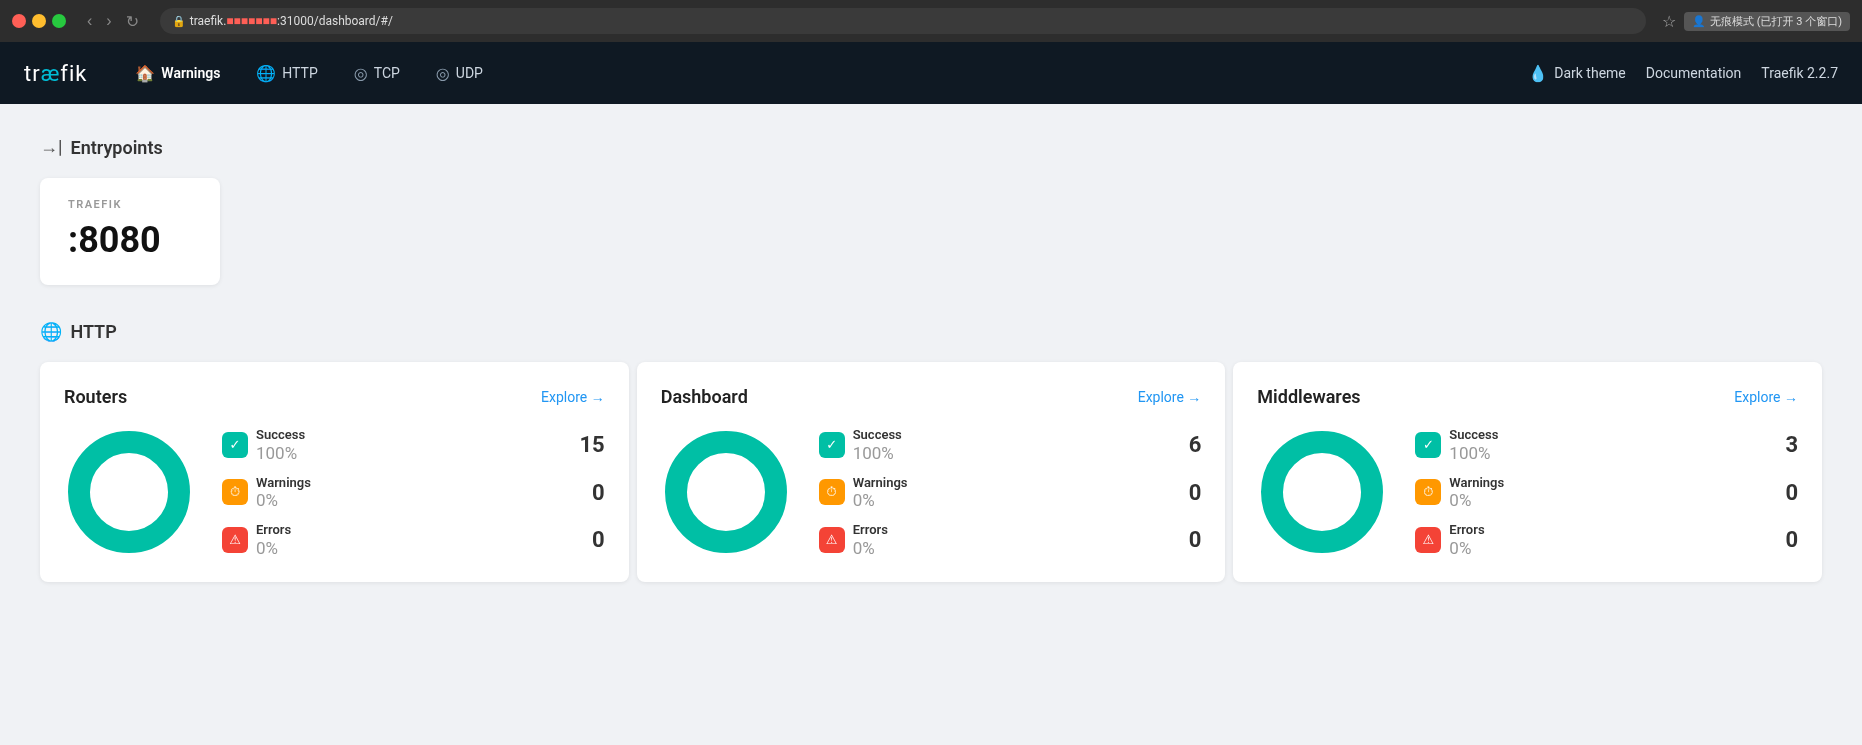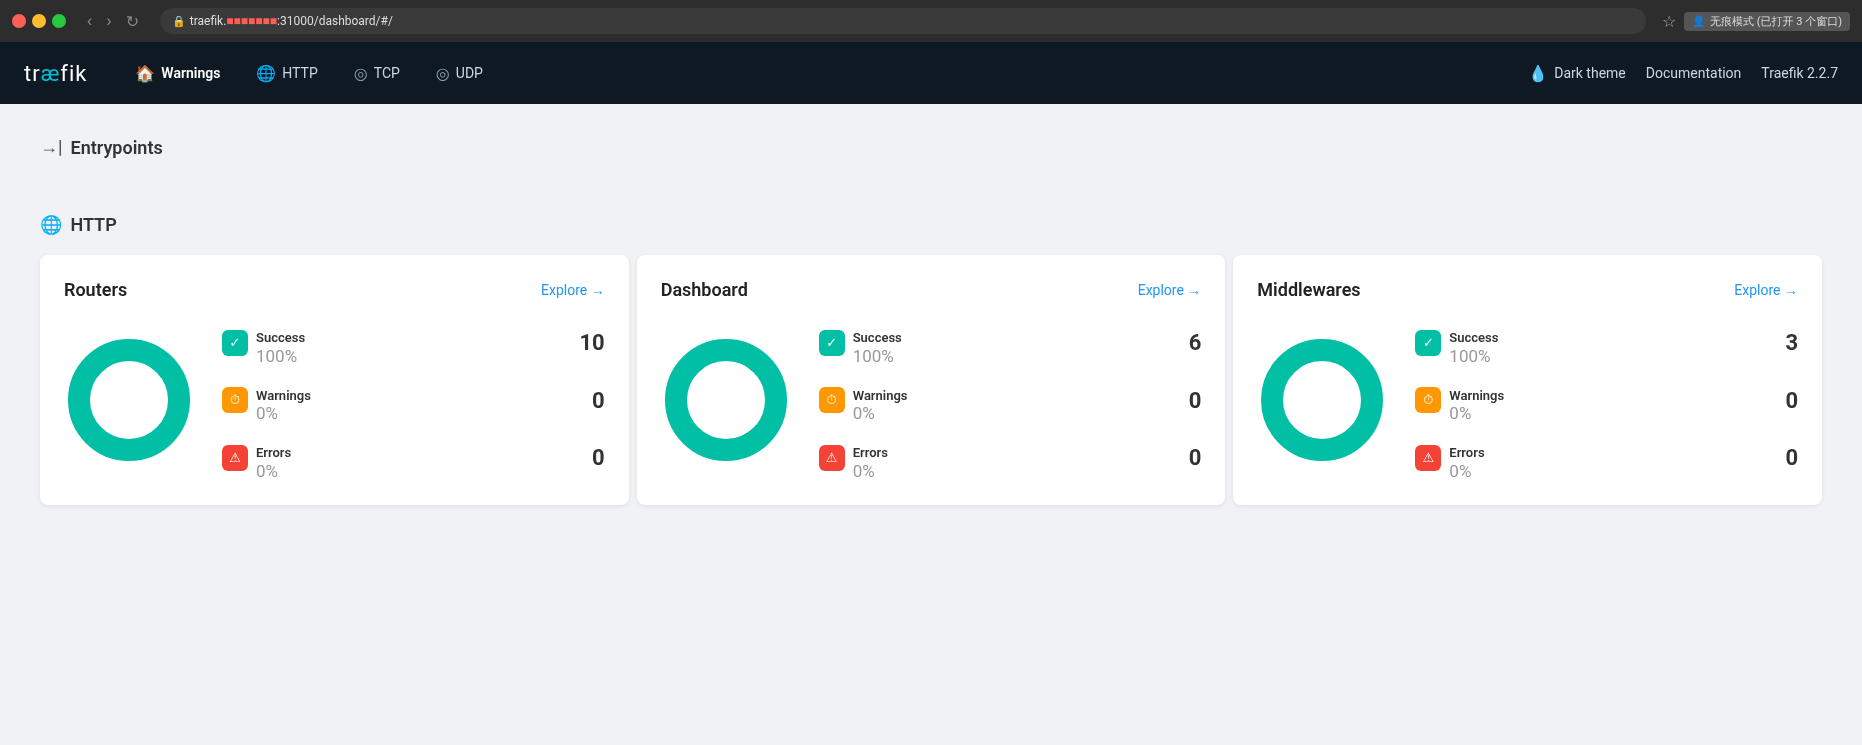--- a/index.html
+++ b/index.html
@@ -157,21 +157,21 @@
     .stat-item {
       display: flex; align-items: center; gap: 8px;
     }
     .stat-badge {
       width: 26px; height: 26px; border-radius: 6px; display: flex; align-items: center; justify-content: center; flex-shrink: 0;
     }
     .stat-badge.success { background: #00bfa5; }
     .stat-badge.warning { background: #ff9800; }
     .stat-badge.error { background: #f44336; }
     .stat-badge-icon { color: white; font-size: 13px; }
-    .stat-info { flex: 1; margin-top: 10px; }
+    .stat-info { flex: 1; }
     .stat-name { font-size: 13px; font-weight: 600; color: #333; line-height: 1.2; }
     .stat-pct { font-size: 17px; color: #999; }
     .stat-count { font-size: 22px; font-weight: 700; color: #333; min-width: 28px; text-align: right; }
   </style>
 </head>
 <body>
 
 <div class="browser-chrome">
   <div class="browser-controls">
     <button class="browser-btn close"></button>
@@ -235,20 +235,24 @@
 </nav>
 
 <div class="main">
 
   <div class="section-title">
     <span class="section-icon">→|</span>
     <span>Entrypoints</span>
   </div>
 
   <div class="entrypoints-row">
+    <div class="entrypoint-card">
+      <div class="entrypoint-label">TRAEFIK</div>
+      <div class="entrypoint-port">:8080</div>
+    </div>
   </div>
 
   <div class="section-title">
     <span class="section-icon">🌐</span>
     <span>HTTP</span>
   </div>
 
   <div class="http-cards-row">
 
     <div class="http-card">
@@ -269,21 +273,21 @@
         </div>
         <div class="stats-list">
           <div class="stat-item">
             <div class="stat-badge success">
               <span class="stat-badge-icon">✓</span>
             </div>
             <div class="stat-info">
               <div class="stat-name">Success</div>
               <div class="stat-pct">100%</div>
             </div>
-            <div class="stat-count">10</div>
+            <div class="stat-count">15</div>
           </div>
           <div class="stat-item">
             <div class="stat-badge warning">
               <span class="stat-badge-icon">⏱</span>
             </div>
             <div class="stat-info">
               <div class="stat-name">Warnings</div>
               <div class="stat-pct">0%</div>
             </div>
             <div class="stat-count">0</div>

